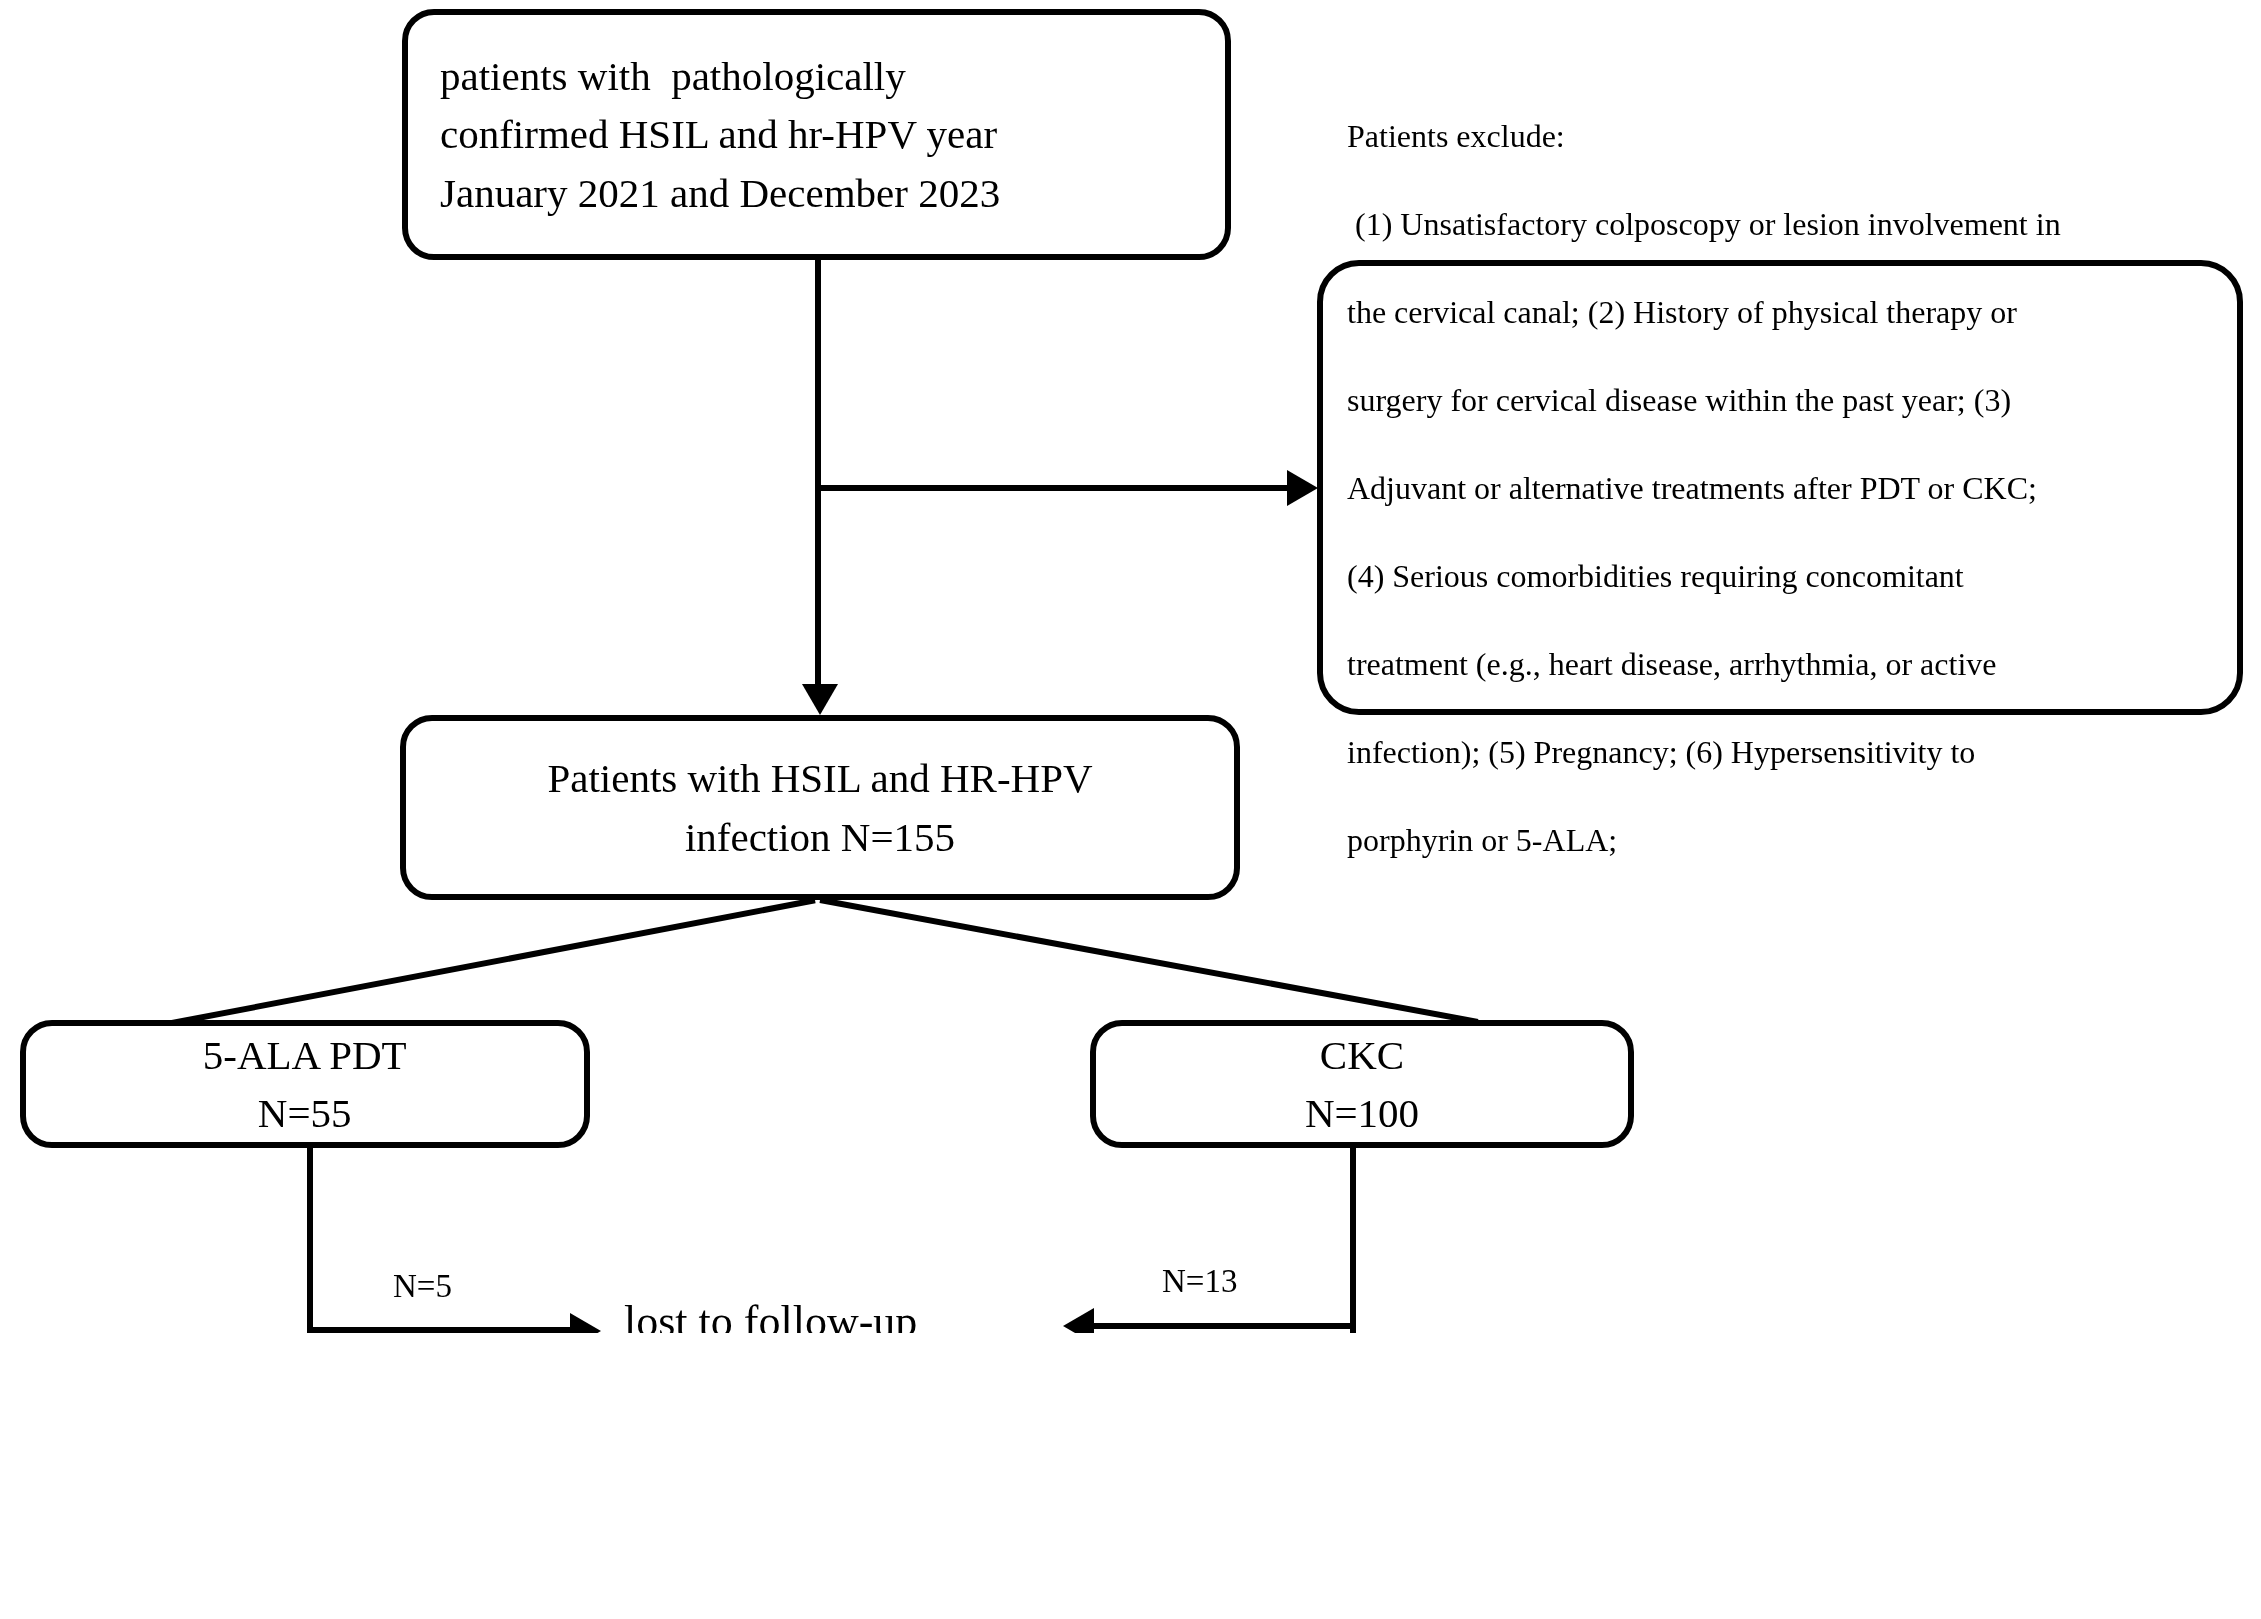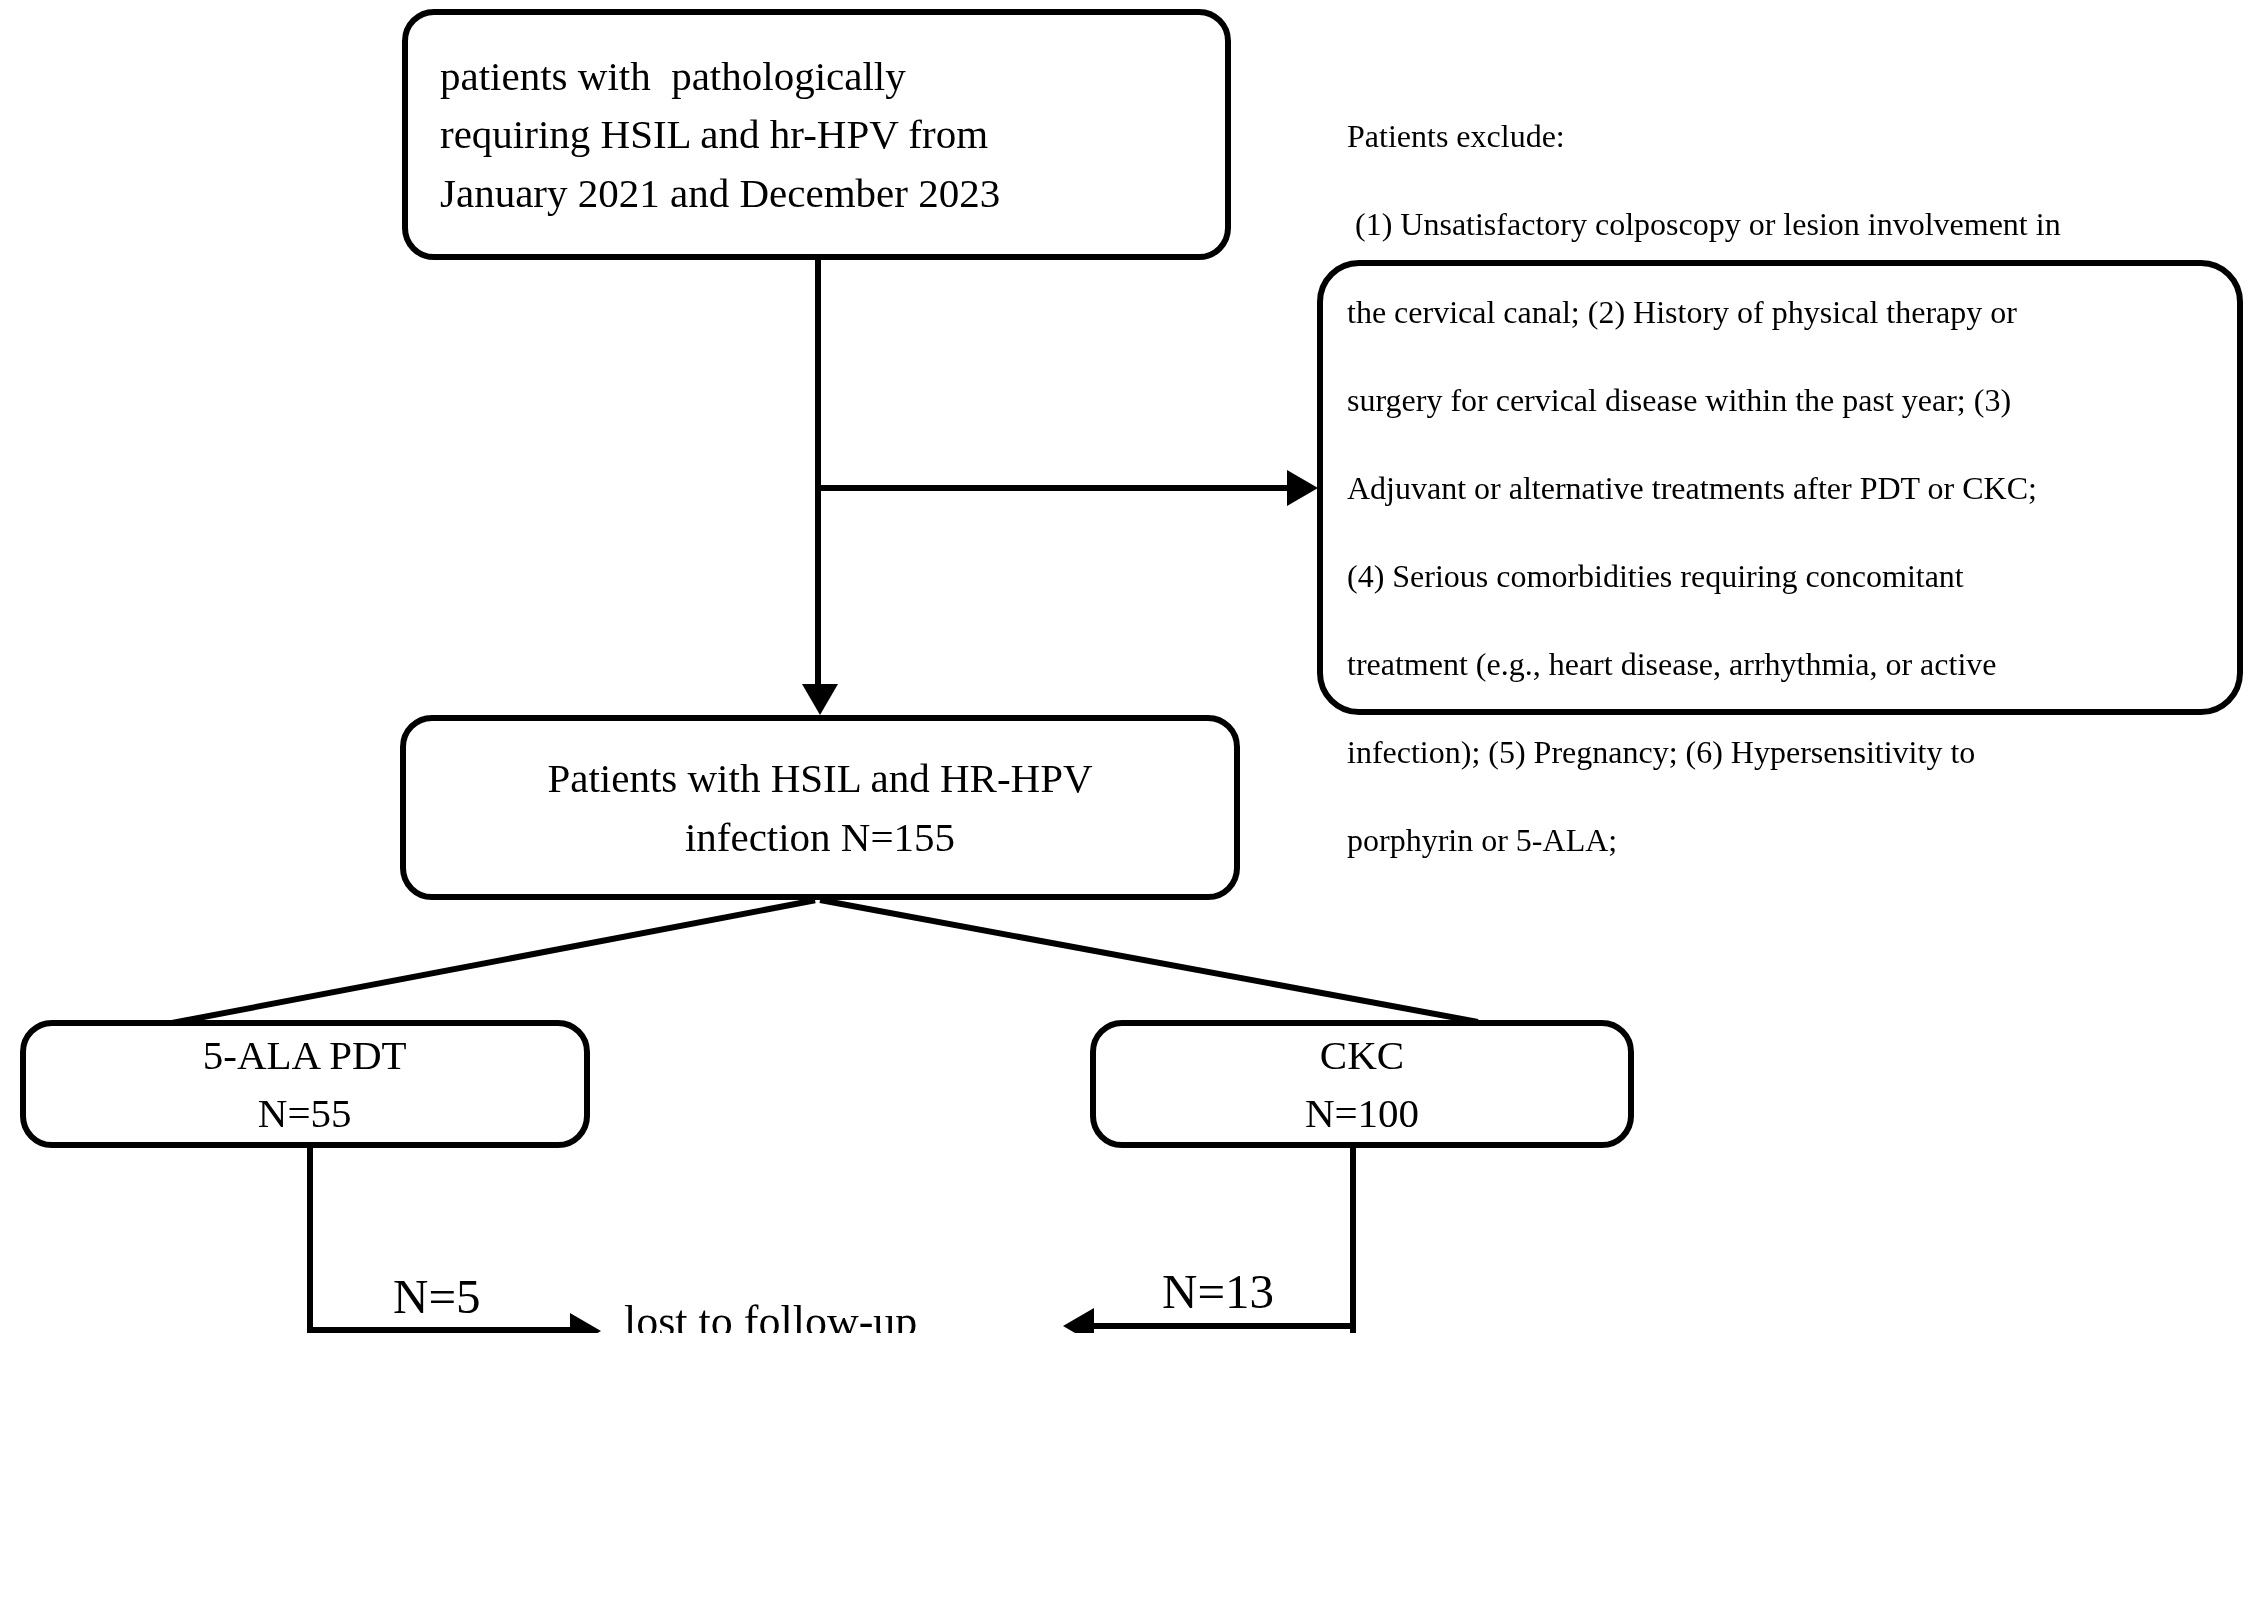--- a/index.html
+++ b/index.html
@@ -110,39 +110,39 @@
   .arrow-left {
     position: absolute;
     width: 0; height: 0;
     border-top: 18px solid transparent;
     border-bottom: 18px solid transparent;
     border-right: 31px solid #000000;
     z-index: 2;
   }
   .edge-label {
     position: absolute;
-    font-size: 49px;
+    font-size: 33px;
     white-space: nowrap;
     z-index: 2;
   }
   .free-text {
     position: absolute;
     font-size: 44px;
     white-space: nowrap;
     z-index: 2;
   }
 </style>
 </head>
 <body>
 
 <div id="canvas">
 
   <div class="box left-text" id="box-enrollment">
     <div class="line">patients with  pathologically</div>
-    <div class="line">requiring HSIL and hr-HPV from</div>
+    <div class="line">confirmed HSIL and hr-HPV year</div>
     <div class="line">January 2021 and December 2023</div>
   </div>
 
   <div class="box left-text" id="box-exclusion">
     <div class="line">Patients exclude:</div>
     <div class="line"> (1) Unsatisfactory colposcopy or lesion involvement in</div>
     <div class="line">the cervical canal; (2) History of physical therapy or</div>
     <div class="line">surgery for cervical disease within the past year; (3)</div>
     <div class="line">Adjuvant or alternative treatments after PDT or CKC;</div>
     <div class="line">(4) Serious comorbidities requiring concomitant</div>

